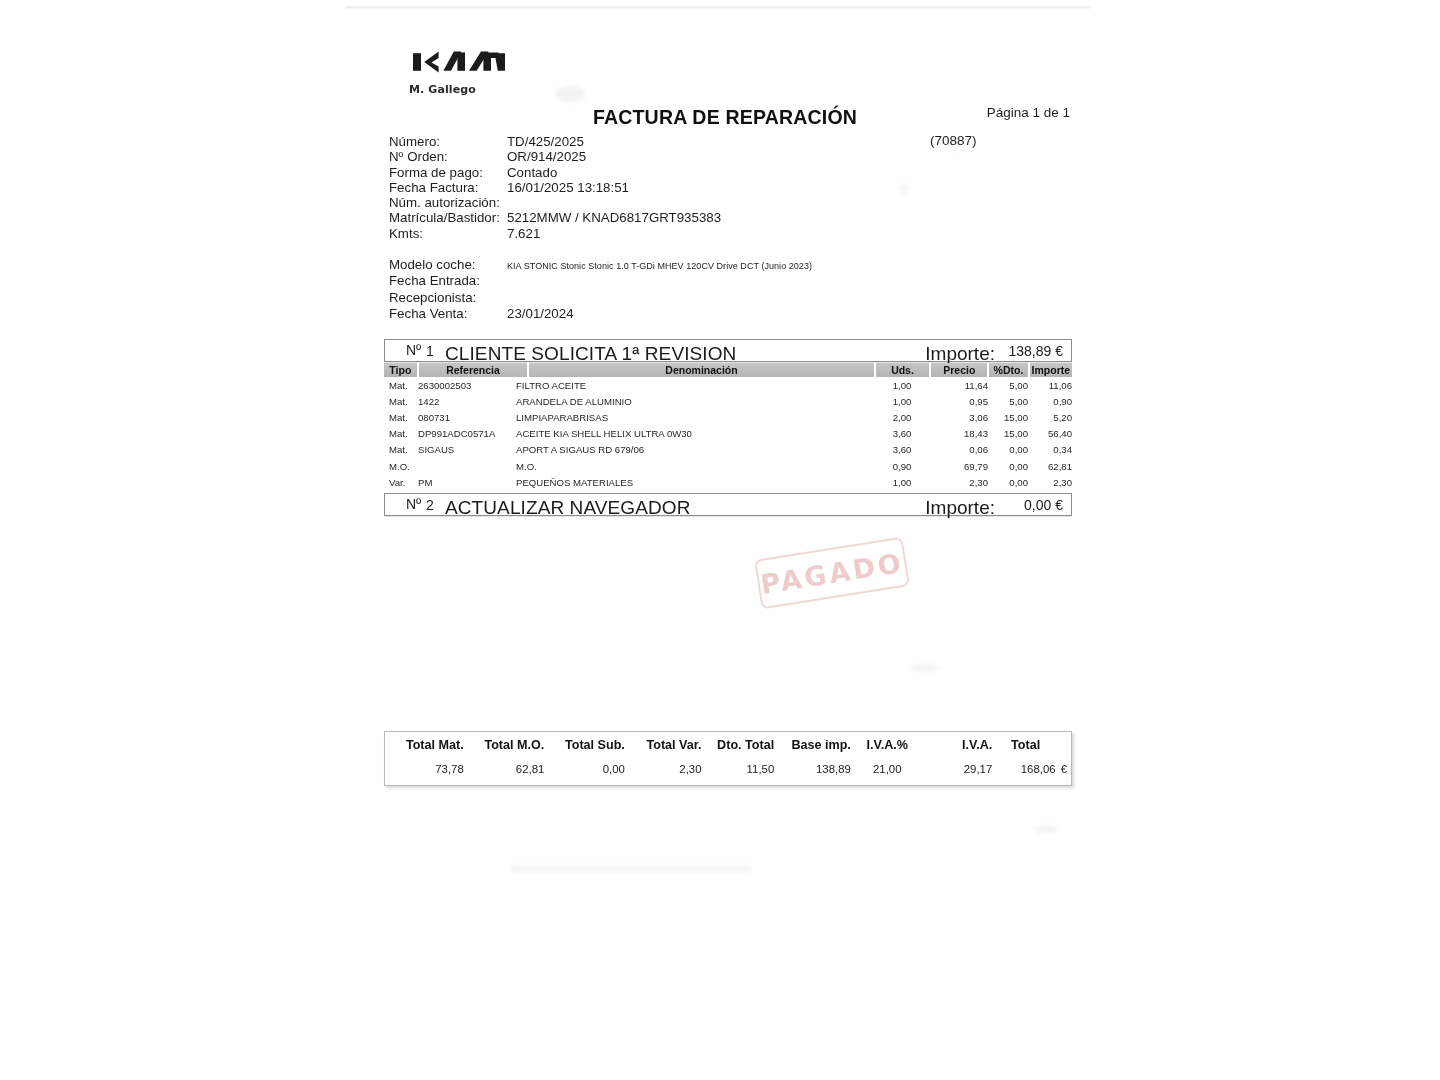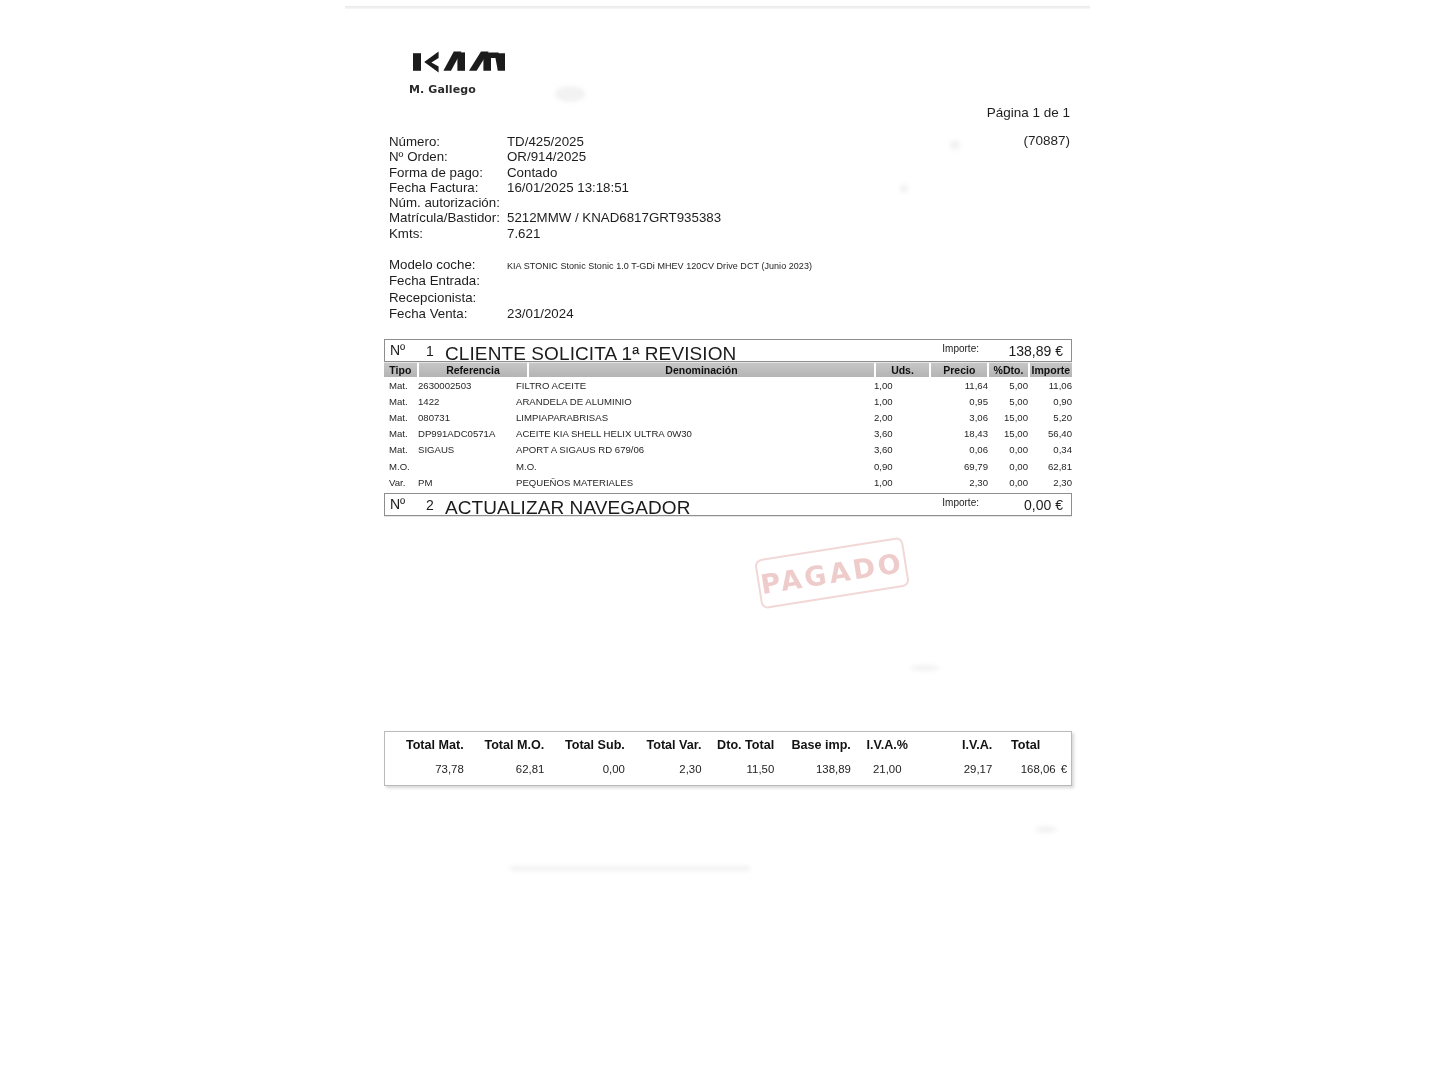--- a/index.html
+++ b/index.html
@@ -65,21 +65,21 @@
     left: 930px; top: 105px;
     width: 140px;
     text-align: right;
     font-size: 13.5px;
     color: #1f1f1f;
   }
   .auth-code {
     position: absolute;
     left: 930px; top: 133px;
     width: 140px;
-    text-align: right;
+    text-align: left;
     font-size: 13.5px;
     color: #1f1f1f;
   }
 
   
   .meta {
     position: absolute;
     left: 389px; top: 134px;
     width: 560px;
   }
@@ -119,35 +119,35 @@
   }
 
   .job-bar {
     border: 1px solid #8e8e8e;
     height: 21px;
     position: relative;
     background: #ffffff;
     box-shadow: 0 1px 0 rgba(0,0,0,.10);
   }
   .job-bar .jb-no {
-    position: absolute; left: 5px; top: 2px;
+    position: absolute; left: 21px; top: 2px;
     font-size: 14px;
   }
   .job-bar .jb-idx {
     position: absolute; left: 41px; top: 3px;
     font-size: 14px;
   }
   .job-bar .jb-desc {
     position: absolute; left: 60px; top: 3px;
     font-size: 19px;
     letter-spacing: .1px;
   }
   .job-bar .jb-imp-lbl {
-    position: absolute; right: 92px; top: 3px;
-    font-size: 10px;
+    position: absolute; right: 76px; top: 3px;
+    font-size: 19px;
   }
   .job-bar .jb-imp-val {
     position: absolute; right: 8px; top: 3px;
     font-size: 14px;
   }
 
   
   .col-head {
     position: relative;
     height: 14px;
@@ -173,21 +173,21 @@
     display: flex;
     height: 16.2px;
     align-items: center;
     font-size: 9.6px;
     color: #262626;
   }
   .item-row .c { overflow: hidden; white-space: nowrap; }
   .c-tipo { width: 34px; padding-left: 5px; box-sizing: border-box; }
   .c-ref  { width: 98px; }
   .c-den  { width: 358px; }
-  .c-uds  { width: 56px; text-align: left; }
+  .c-uds  { width: 56px; text-align: center; }
   .c-pre  { width: 58px; text-align: right; }
   .c-dto  { width: 40px; text-align: right; }
   .c-imp  { width: 44px; text-align: right; }
 
   
   .ch-tipo { width: 34px; }
   .ch-ref  { width: 113px; }
   .ch-den  { width: 358px; }
   .ch-uds  { width: 56px; }
   .ch-pre  { width: 58px; }
@@ -288,20 +288,21 @@
       <path fill="#1b1b1b" d="M38 36 L74 10 L74 26 L56 37 L74 47 L74 62 Z"></path>
       <path fill="#1b1b1b" d="M86 58 L112 10 L131 10 L105 58 Z"></path>
       <path fill="#1b1b1b" d="M121 12 L140 12 L140 58 L121 58 Z"></path>
       <path fill="#1b1b1b" d="M150 58 L180 10 L199 10 L169 58 Z"></path>
       <path fill="#1b1b1b" d="M186 12 L224 12 L224 26 L205 26 L205 58 L186 58 Z"></path>
       <path fill="#1b1b1b" d="M214 14 L240 14 L240 58 L222 58 Z"></path>
     </svg>
     <div class="kia-sub">M. Gallego</div>
   </div>
 
+  <div class="doc-title">FACTURA DE REPARACIÓN</div>
   <div class="page-of">Página 1 de 1</div>
   <div class="auth-code">(70887)</div>
 
   <div class="meta" id="meta-list">
       <div class="meta-row">
         <span class="lbl">Número:</span>
         <span class="val">TD/425/2025</span>
       </div>
       <div class="meta-row">
         <span class="lbl">Nº Orden:</span>

